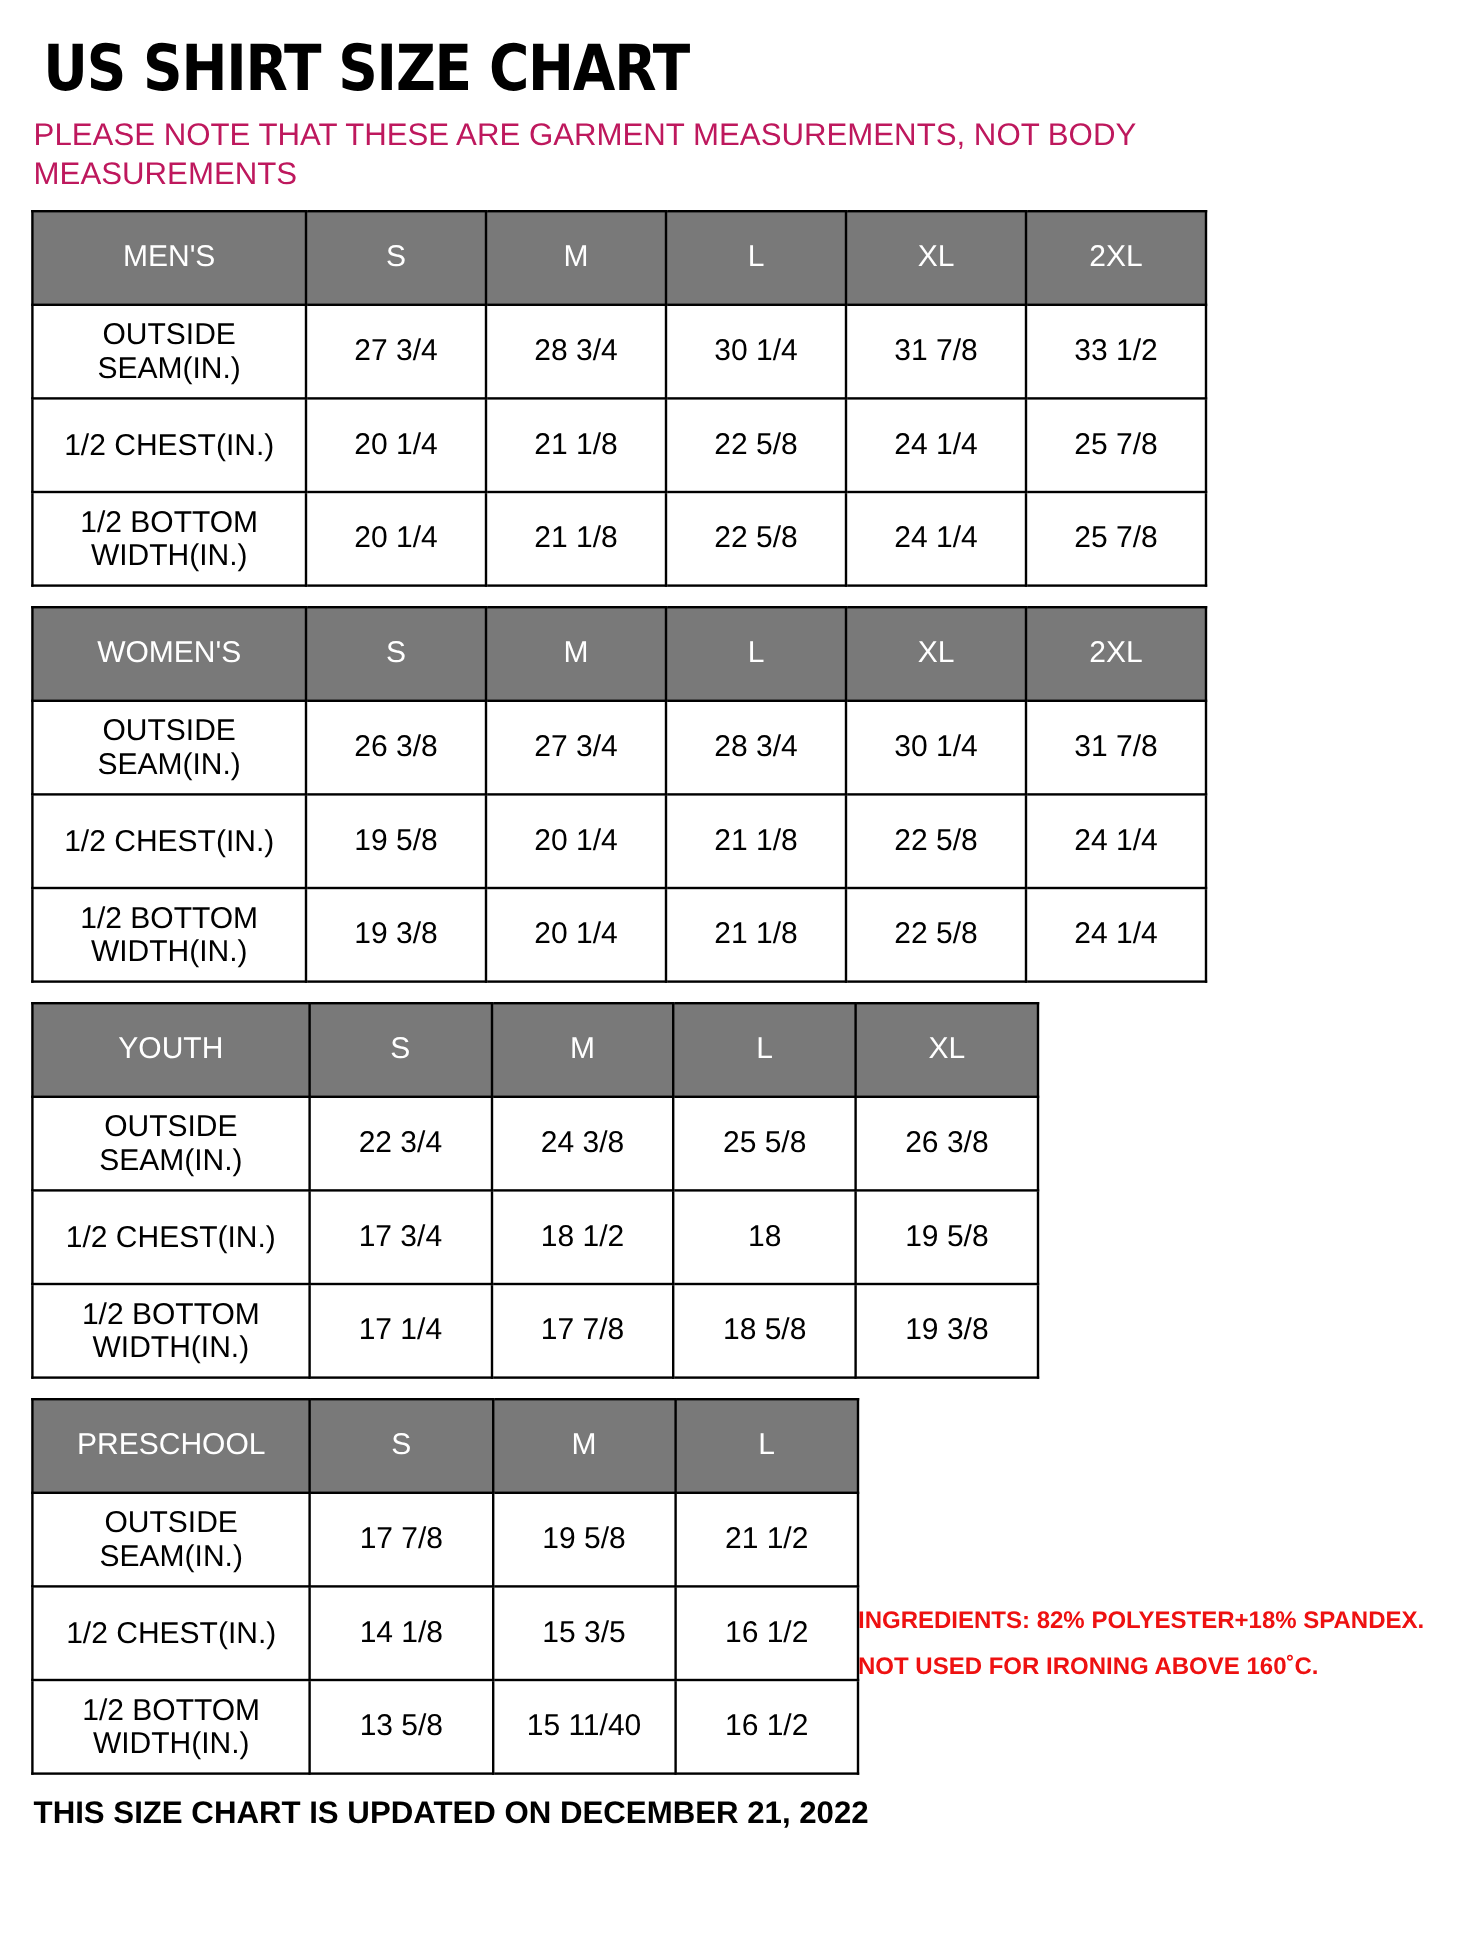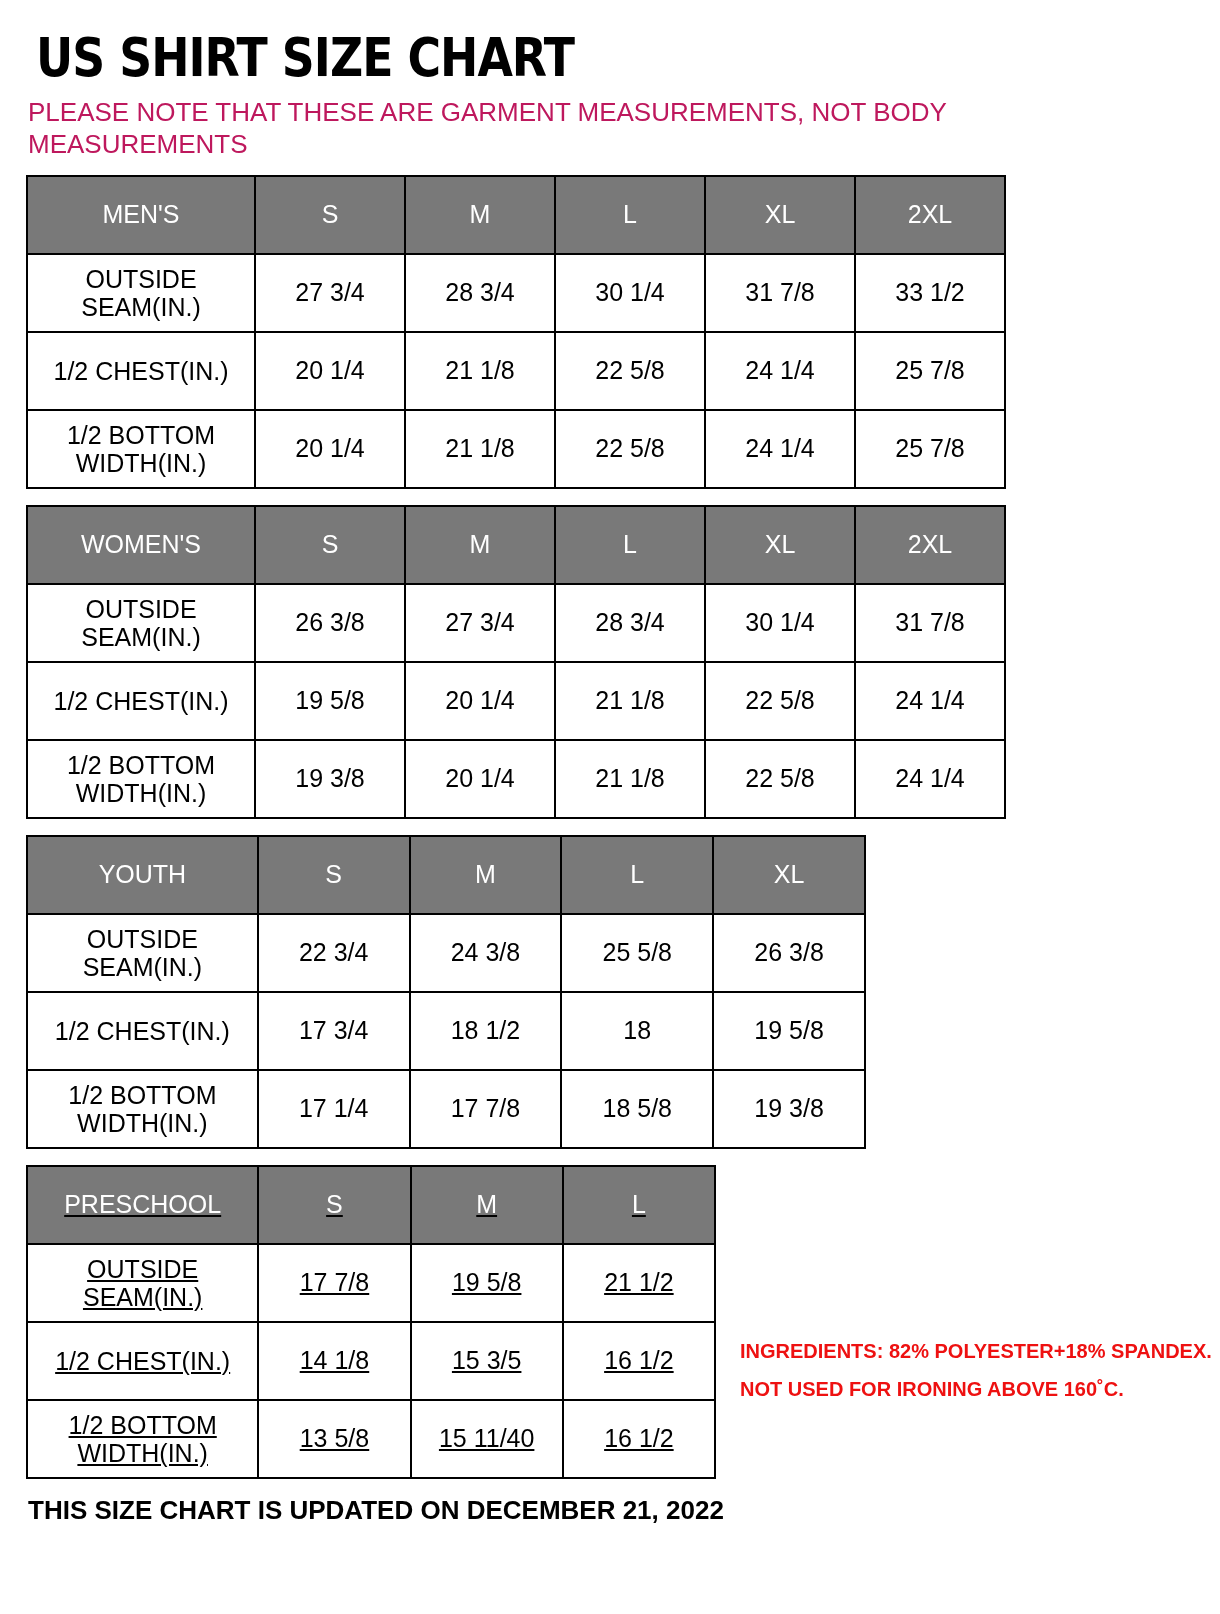--- a/index.html
+++ b/index.html
@@ -64,25 +64,25 @@
   .rowlabel {
     font-size: 25px;
     line-height: 1.12;
     padding: 0 4px;
   }
   .col-label { width: 228px; }
   .col-val   { width: 150px; }
   .tbl-men   { width: 978px; }
   .tbl-women { width: 978px; }
   .tbl-youth { width: 840px; border-radius: 27px; }
-  .tbl-pre   { width: 690px; text-decoration: underline; }
+  .tbl-pre   { width: 690px; }
 
   .ingredients {
     position: absolute;
-    left: 740px;
+    left: 715px;
     top: 1332px;
     color: #ee1111;
     font-size: 20px;
     font-weight: bold;
     line-height: 1.9;
     white-space: nowrap;
   }
   .footer {
     color: #000000;
     font-size: 26px;

